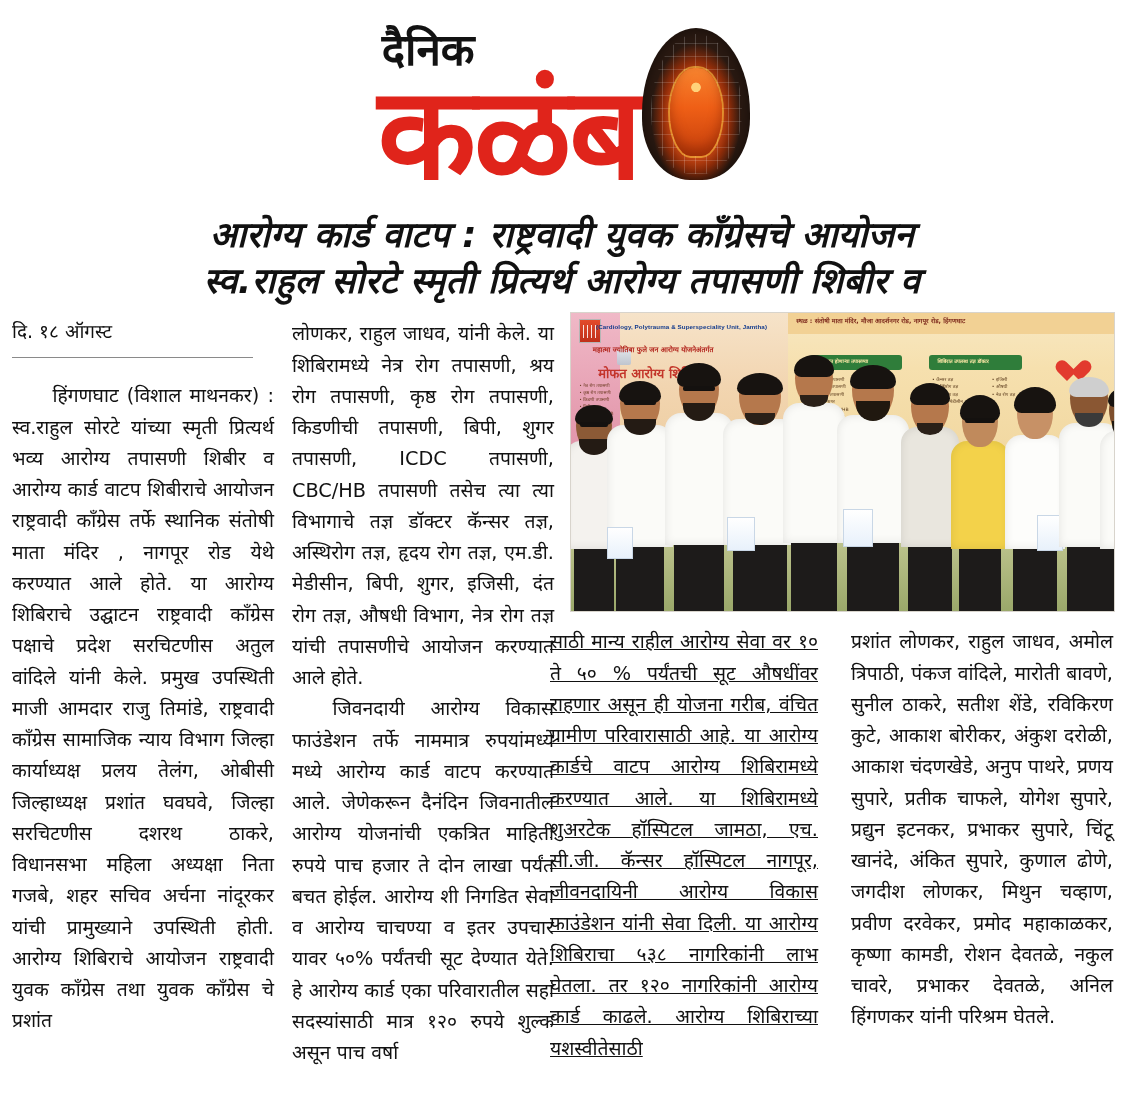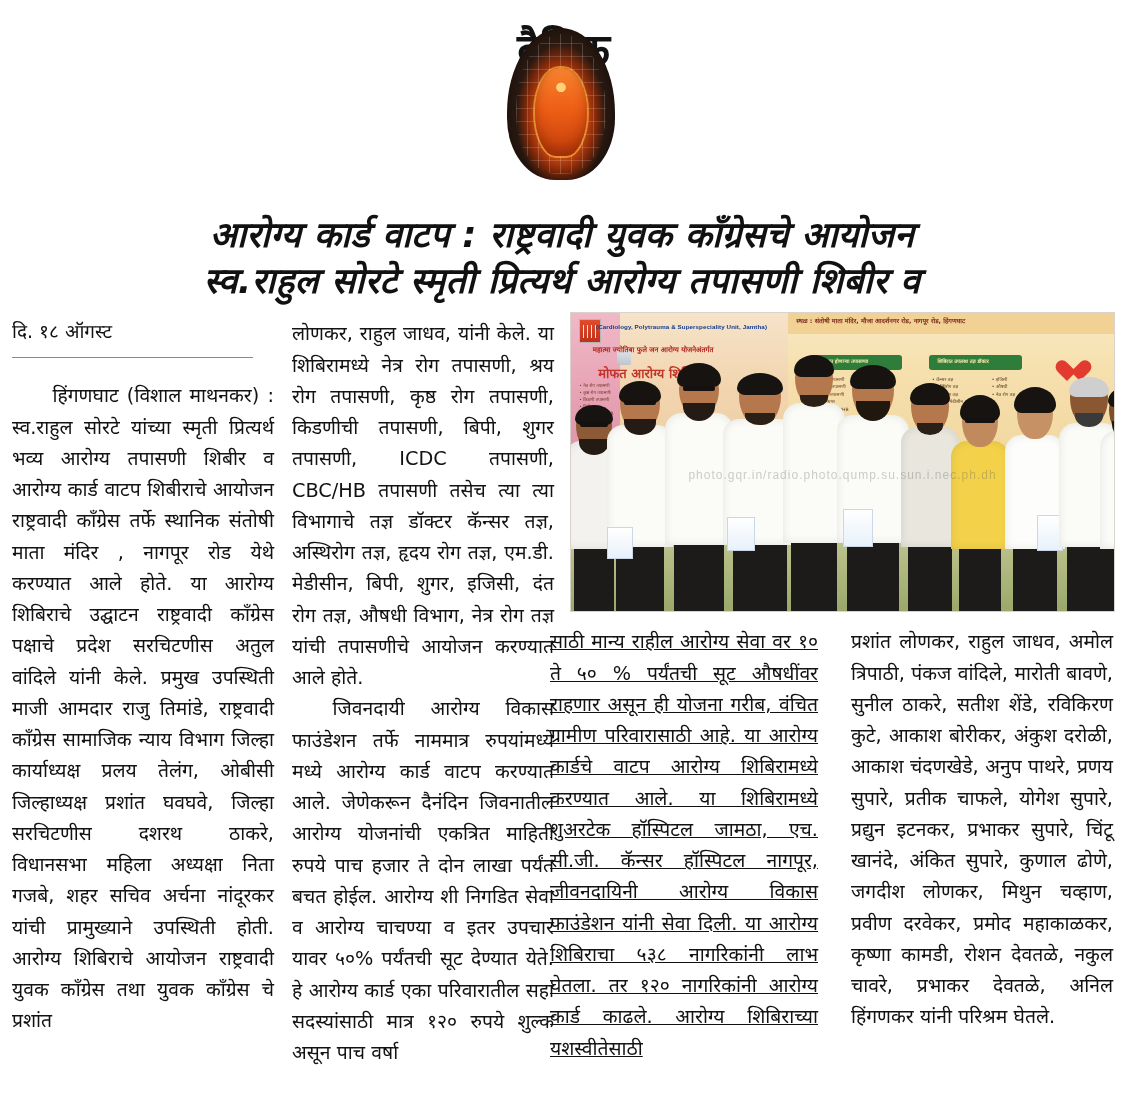--- a/index.html
+++ b/index.html
@@ -397,20 +397,21 @@
     pointer-events: none;
   }
 </style>
 </head>
 <body>
 
 <div class="masthead">
   <div class="mast-inner">
     <div class="mast-block">
       <div class="mast-kicker">दैनिक</div>
+      <div class="mast-word-1">कळंब</div>
       <div class="mast-deity"></div>
     </div>
   </div>
 </div>
 
 <div class="headline">
   <span class="hl-line">आरोग्य कार्ड वाटप : राष्ट्रवादी  युवक  काँग्रेसचे  आयोजन</span>
   <span class="hl-line">स्व.राहुल सोरटे स्मृती प्रित्यर्थ  आरोग्य तपासणी शिबीर व</span>
 </div>
 
@@ -550,21 +551,20 @@
       </div>
 
       <div class="person" style="left:528px;width:56px;height:224px;">
         <div class="legs" style="width:38px;height:70px;bottom:0;"></div>
         <div class="body" style="width:54px;height:118px;bottom:62px;"></div>
         <div class="head" style="width:36px;height:44px;bottom:176px;background:#7e4f2d;"></div>
         <div class="hair" style="width:38px;height:20px;bottom:204px;"></div>
         <div class="beard" style="width:30px;height:18px;bottom:172px;background:#1d1710;"></div>
       </div>
 
-      <div class="watermark">photo.gqr.in/radio.photo.qump.su.sun.i.nec.ph.dh</div>
     </div>
   </div>
 
   <div class="col col-1">
     <div class="dateline">
       <span class="d2">दि. १८ ऑगस्ट</span>
     </div>
     <hr class="rule">
     <p class="para" style="text-indent:2.1em;">हिंगणघाट (विशाल माथनकर) : स्व.राहुल सोरटे यांच्या स्मृती प्रित्यर्थ भव्य आरोग्य तपासणी शिबीर व आरोग्य कार्ड वाटप शिबीराचे आयोजन राष्ट्रवादी काँग्रेस तर्फे स्थानिक संतोषी माता मंदिर , नागपूर रोड येथे करण्यात आले होते. या आरोग्य शिबिराचे उद्घाटन राष्ट्रवादी काँग्रेस पक्षाचे प्रदेश सरचिटणीस अतुल वांदिले यांनी केले. प्रमुख उपस्थिती माजी आमदार राजु तिमांडे, राष्ट्रवादी काँग्रेस सामाजिक न्याय विभाग जिल्हा कार्याध्यक्ष प्रलय तेलंग, ओबीसी जिल्हाध्यक्ष प्रशांत घवघवे, जिल्हा सरचिटणीस दशरथ ठाकरे, विधानसभा महिला अध्यक्षा निता गजबे, शहर सचिव अर्चना नांदूरकर यांची प्रामुख्याने उपस्थिती होती. आरोग्य शिबिराचे आयोजन राष्ट्रवादी युवक काँग्रेस तथा युवक काँग्रेस चे प्रशांत</p>
   </div>

